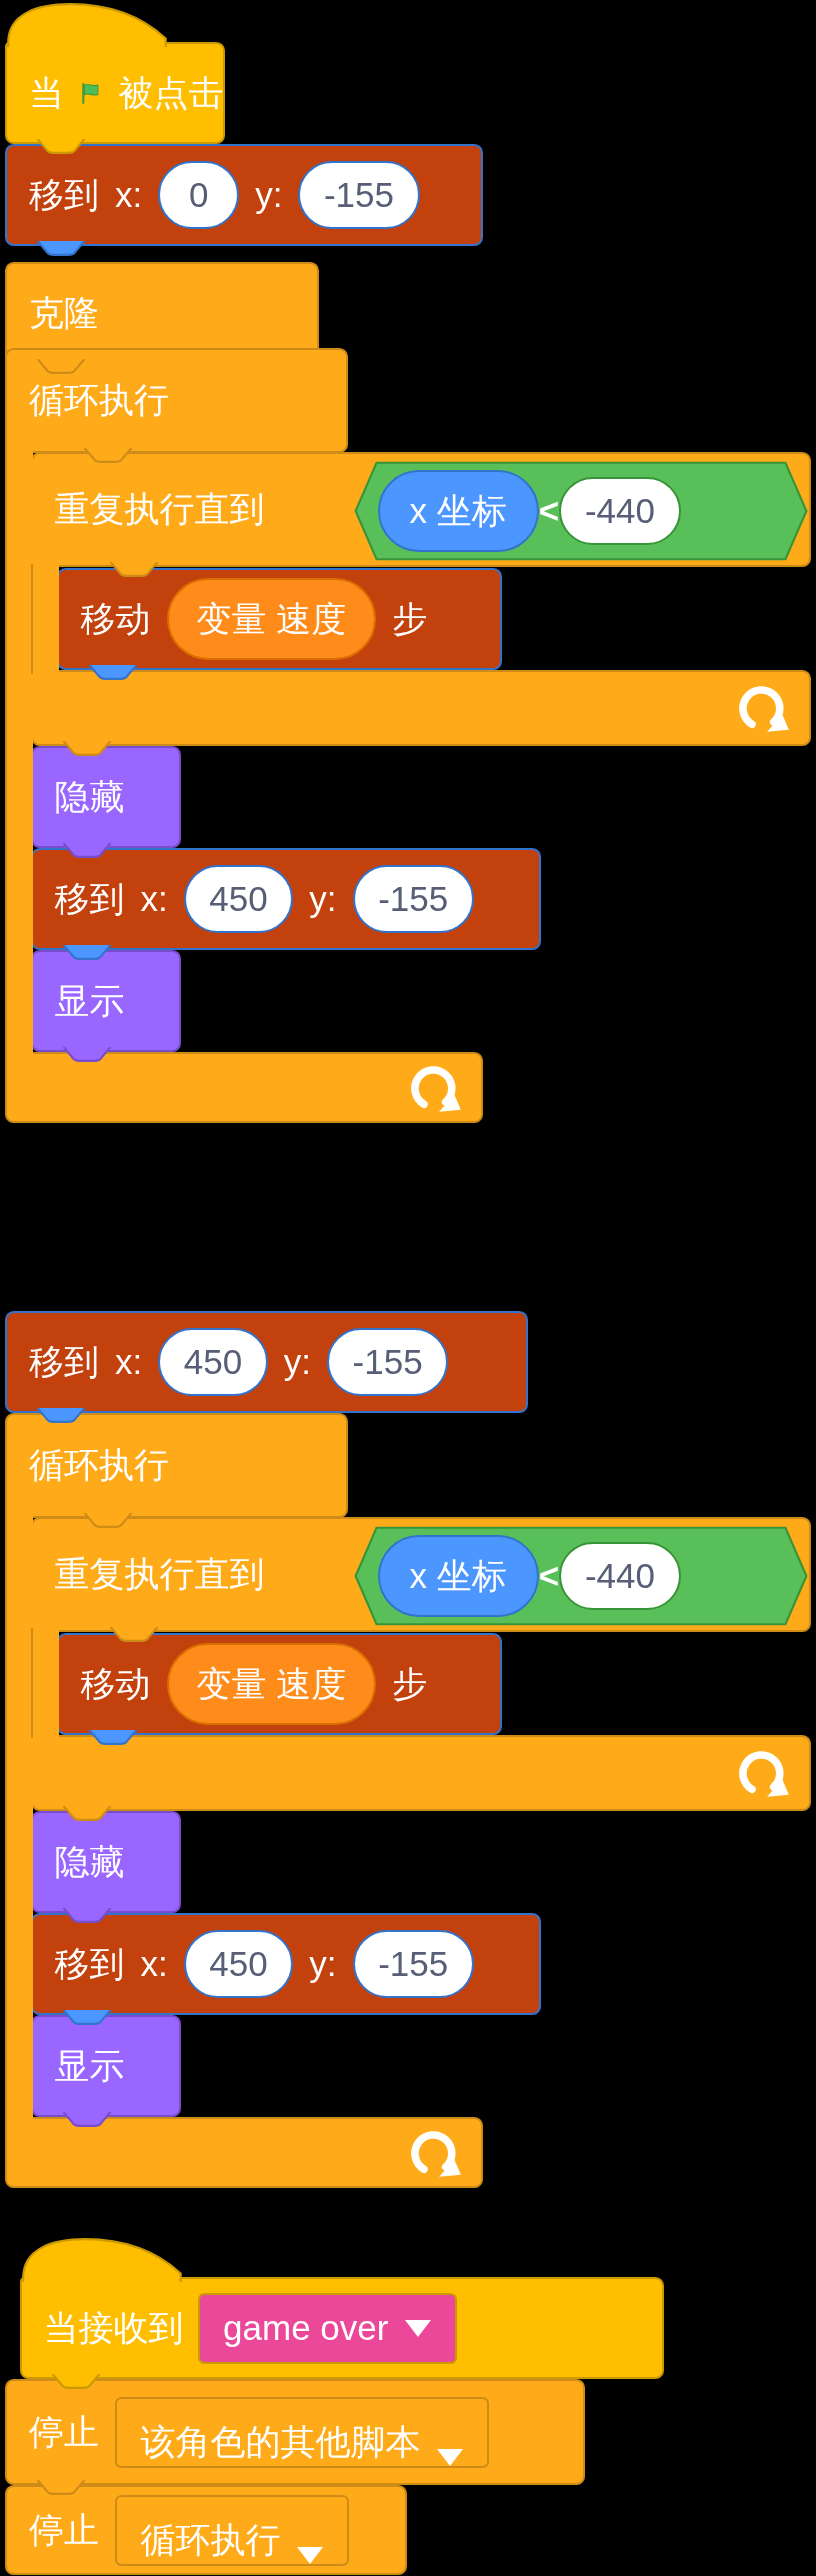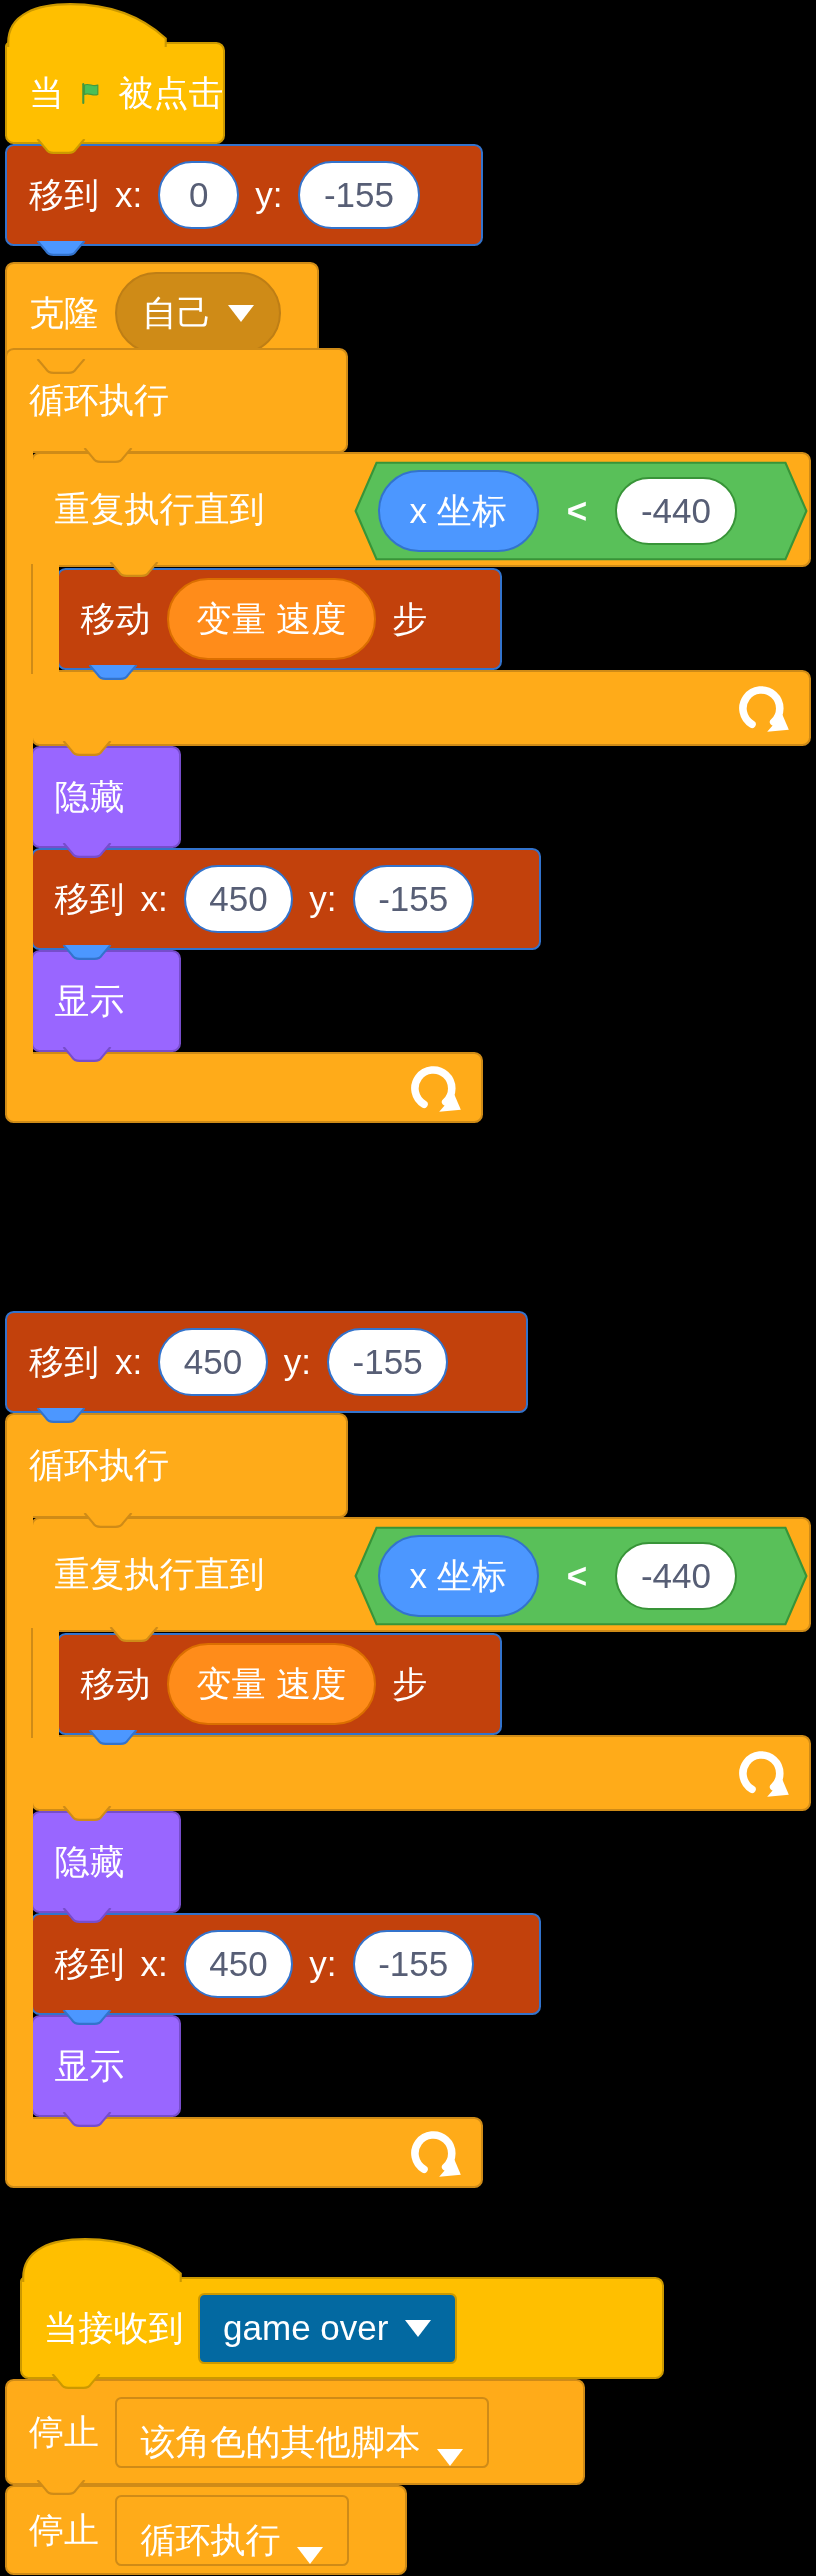--- a/index.html
+++ b/index.html
@@ -20,39 +20,39 @@
   .oval.green{border-color:#389438;}
   
   .varoval{background:#FF8C1A;border:2.1px solid #DB6E00;border-radius:43px;height:82px;
         padding:0 28px;display:flex;align-items:center;color:#fff;white-space:nowrap;box-sizing:border-box;}
   
   .pill{background:#CF8B17;border:2.1px solid #BE7E15;border-radius:43px;height:82px;padding:0 25px;
         display:flex;align-items:center;gap:16px;color:#fff;box-sizing:border-box;white-space:nowrap;}
   
   .rdd{border:2.1px solid;border-radius:6.4px;height:71px;padding:0 23.6px;display:flex;align-items:center;
        gap:17px;color:#fff;box-sizing:border-box;white-space:nowrap;}
-  .rdd.ev{background:#0369a1;border-color:#CC9900;}
+  .rdd.ev{background:#ec4899;border-color:#CC9900;}
   .rdd.ct{background:#FFAB19;border-color:#CF8B17;align-items:flex-end;}
   .tri{width:0;height:0;border-left:13px solid transparent;border-right:13px solid transparent;
        border-top:17px solid #fff;}
   
   .tab{position:absolute;left:28px;bottom:-13.4px;z-index:6;}
   .tab.inner{left:75px;}
   .dome{position:absolute;left:0;top:-42px;z-index:2;}
   .hat{border-radius:4.3px 8.6px 8.6px 8.6px;}
   .cbar-top{border-radius:8.6px 8.6px 8.6px 0;}
   .cbar-bot{border-radius:0 8.6px 8.6px 8.6px;}
   .spine{position:absolute;box-sizing:border-box;border-left:2.1px solid;width:28px;z-index:2;}
   .spine.control{border-color:#CF8B17;background:#FFAB19;border-top:0;border-right:0;border-bottom:0;}
   .loop-arrow{position:absolute;right:18px;top:50%;transform:translateY(-50%);}
   
   .hexwrap{position:absolute;left:321px;top:7px;width:454px;height:100px;}
   .hexbg{position:absolute;left:0;top:0;}
   .hexrow{position:absolute;left:0;top:0;width:100%;height:100%;display:flex;align-items:center;
-          padding:0 32px 0 23.6px;column-gap:28px;box-sizing:border-box;font-size:35px;color:#fff;}
+          padding:0 32px 0 23.6px;box-sizing:border-box;font-size:35px;color:#fff;}
   .reporter{background:#4C97FF;border:2.1px solid #3373CC;border-radius:43px;height:82px;padding:0 30px;
           display:flex;align-items:center;color:#fff;white-space:nowrap;box-sizing:border-box;}
   .op{font-weight:600;}
   
   #s1-hat   {left:5.4px;top:42px;  width:220px; height:102px;}
   #s1-move1 {left:5.4px;top:144px; width:478px; height:102px;}
   #s1-clone {left:5.4px;top:246px; width:314px; height:102px;margin-top:16px;}
   #s1-ftop  {left:5.4px;top:348px; width:343px; height:105px;}
   #s1-fspine{left:5.4px;top:448px; height:606px;}
   #s1-rtop  {left:31px;top:452px; width:780px;height:115px;}
@@ -107,24 +107,20 @@
     <span class="oval">0</span>
     <span class="lbl">y:</span>
     <span class="oval">-155</span>
     <svg class="tab" width="52" height="16" viewBox="0 0 96 30">
       <path d="M4 0 L20 19 Q24 26 34 26 L62 26 Q72 26 76 19 L92 0" fill="#4C97FF" stroke="#3373CC" stroke-width="4"></path>
       </svg>
   </div>
 
   <div class="blk control" id="s1-clone">
     <span class="lbl">克隆</span>
-    <span class="pill">
-      <span>自己</span>
-      <span class="tri"></span>
-    </span>
     <svg class="tab" width="52" height="16" viewBox="0 0 96 30">
       <path d="M4 0 L20 19 Q24 26 34 26 L62 26 Q72 26 76 19 L92 0" fill="#FFAB19" stroke="#CF8B17" stroke-width="4"></path>
       </svg>
   </div>
 
   <div class="blk control cbar-top" id="s1-ftop">
     <span class="lbl">循环执行</span>
     <svg class="tab inner" width="52" height="16" viewBox="0 0 96 30">
       <path d="M4 0 L20 19 Q24 26 34 26 L62 26 Q72 26 76 19 L92 0" fill="#FFAB19" stroke="#CF8B17" stroke-width="4"></path>
       </svg>

